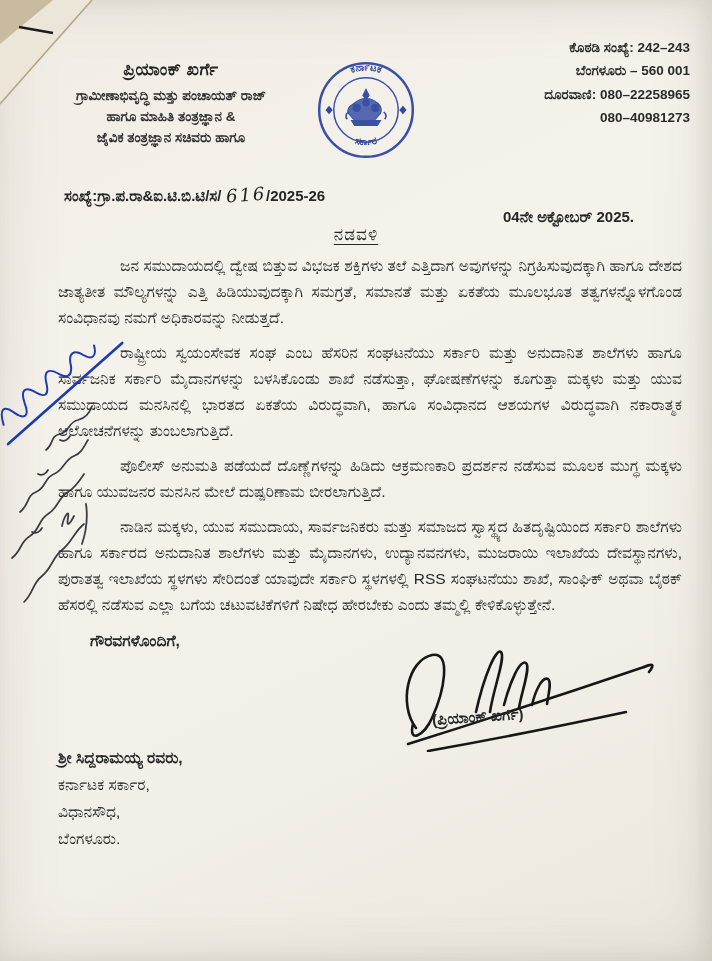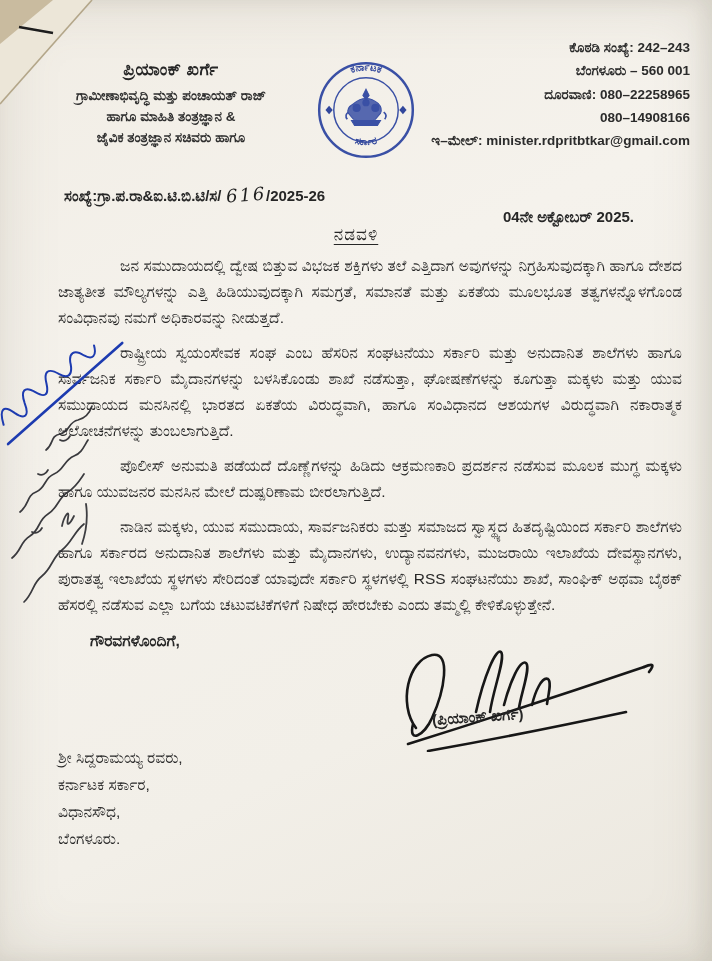--- a/index.html
+++ b/index.html
@@ -41,21 +41,21 @@
     text-indent:62px;margin:0 0 9px 0;color:#272727;
   }
   
   .closing{margin:14px 0 0 90px;font-size:15.5px;font-weight:bold;}
   .sign-area{position:relative;height:90px;}
   .signature-svg{position:absolute;left:380px;top:-18px;}
   .signature-name{position:absolute;left:432px;top:58px;font-size:15px;font-weight:bold;transform:rotate(-4deg);}
   
   .recipient{margin:4px 0 0 58px;}
   .recipient-line{font-size:15.5px;line-height:1.75;color:#272727;}
-  .recipient-line.first{font-weight:normal;}
+  .recipient-line.first{font-weight:bold;}
   
   .annotation{position:absolute;pointer-events:none;}
   .anno-blue{left:-4px;top:318px;}
   .anno-black{left:2px;top:362px;}
   .anno-mark{left:52px;top:496px;}
 </style>
 </head>
 <body>
 
 <div class="page">
@@ -102,22 +102,21 @@
           <path d="M36,60 h28 l-3,5 h-22 z"></path>
           <path d="M33,52 q-4,3 -1,7 M67,52 q4,3 1,7" fill="none" stroke-width="1.6"></path>
         </g>
       </svg>
     </div>
 
     <div class="contact-block">
       <div class="contact-line">ಕೊಠಡಿ ಸಂಖ್ಯೆ: 242–243</div>
       <div class="contact-line">ಬೆಂಗಳೂರು – 560 001</div>
       <div class="contact-line">ದೂರವಾಣಿ: 080–22258965</div>
-      <div class="contact-line">080–14908166</div>
-      <div class="contact-line">ಇ–ಮೇಲ್: minister.rdpritbtkar@gmail.com</div>
+      <div class="contact-line">080–40981273</div>
     </div>
 
     <div class="ref-line">
       <span>ಸಂಖ್ಯೆ:ಗ್ರಾ.ಪ.ರಾ&amp;ಐ.ಟಿ.ಬಿ.ಟಿ/ಸ/</span>
       <span class="handwritten-number">616</span><span>/2025-26</span>
     </div>
 
     <div class="date-line">04ನೇ ಅಕ್ಟೋಬರ್ 2025.</div>
   </div>
 

